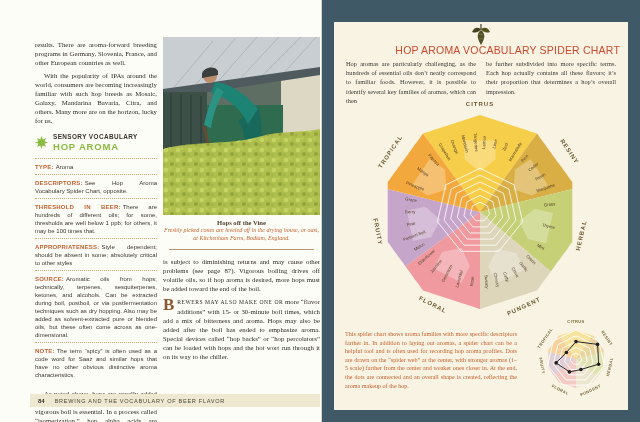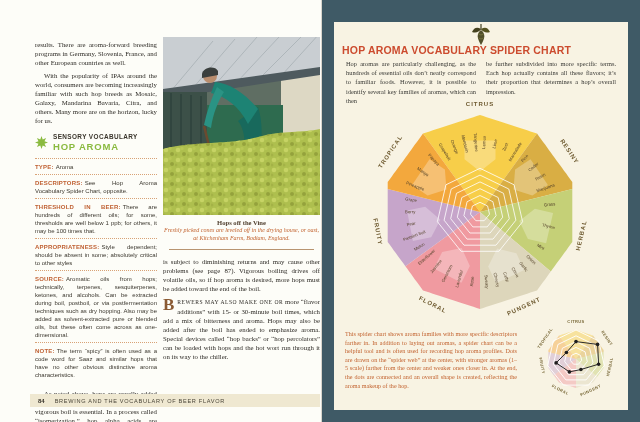--- a/index.html
+++ b/index.html
@@ -26,21 +26,21 @@
   .rule{border-bottom:1px solid #b89470;margin:6px 6px 7px 6px;}
   .dropcap{float:left;font-size:17px;line-height:14px;font-weight:bold;color:#8a5a33;margin:1px 3px 0 0;font-family:"Liberation Serif",serif;}
   .sc{font-size:5.6px;letter-spacing:.5px;}
   .footerband{position:absolute;left:30px;top:394px;width:290px;height:13px;background:#efe8d1;display:flex;align-items:center;padding-left:8px;box-sizing:border-box;}
   .pg{font-family:"Liberation Sans",sans-serif;font-size:6px;font-weight:bold;color:#3a352c;margin-right:10px;}
   .ft{font-family:"Liberation Sans",sans-serif;font-size:5.6px;letter-spacing:.7px;color:#4a4538;}
   
   .rpage{position:absolute;left:322px;top:0;width:318px;height:422px;background:#3f5a66;}
   .panel{position:absolute;left:12px;top:22px;width:294px;height:388px;background:#f8f3e3;}
   .hopicon{position:absolute;top:2px;left:50%;transform:translateX(-50%);}
-  .ptitle{margin:22px 8px 3px 8px;text-align:left;font-family:"Liberation Sans",sans-serif;font-size:10.5px;font-weight:bold;letter-spacing:.2px;color:#cc4b2e;}
+  .ptitle{margin:22px 8px 3px 8px;text-align:right;font-family:"Liberation Sans",sans-serif;font-size:10.5px;font-weight:normal;letter-spacing:.2px;color:#cc4b2e;}
   .introcols{display:flex;gap:10px;margin:3px 12px 0 12px;}
   .introcols p{flex:1;font-size:6.4px;line-height:9.2px;color:#3a3a36;text-align:justify;margin:0;}
   .bigchart{position:absolute;left:2px;top:78px;}
   .chart-caption{position:absolute;left:11px;top:308px;width:172px;font-size:6.1px;line-height:8.6px;color:#c2622e;text-align:justify;}
   .mini{position:absolute;left:171px;top:290px;}
 </style>
 </head>
 <body>
 
 <div class="shot">

